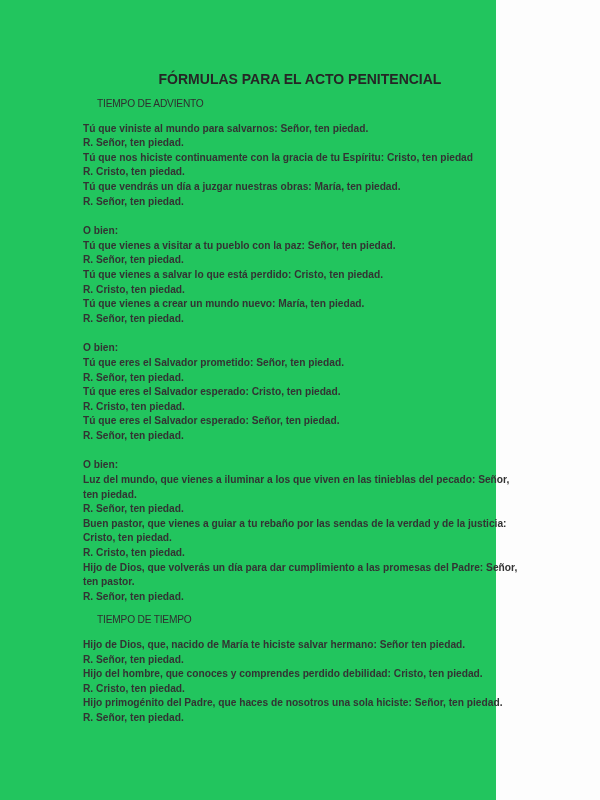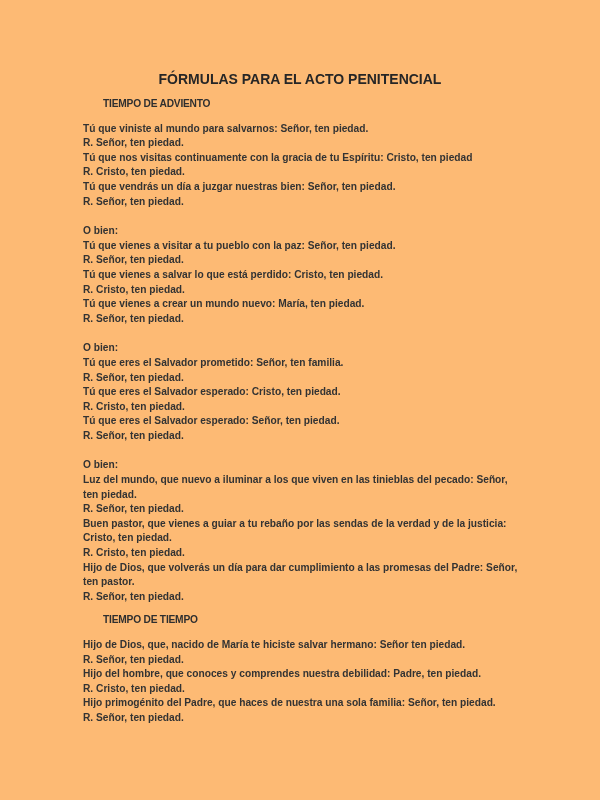--- a/index.html
+++ b/index.html
@@ -11,22 +11,22 @@
       width: 600px;
       height: 800px;
       position: relative;
       overflow: hidden;
       font-family: "Liberation Sans", sans-serif;
       color: #2b2b2b;
     }
     .page {
       position: absolute;
       left: 0; top: 0;
-      width: 600px; height: 800px;
-      background: #fdba74;
+      width: 496px; height: 800px;
+      background: #22c55e;
     }
     .title {
       position: absolute;
       top: 71px;
       left: 0;
       width: 600px;
       text-align: center;
       font-size: 14px;
       font-weight: bold;
       letter-spacing: 0;
@@ -36,23 +36,23 @@
       position: absolute;
       left: 83px;
       top: 97px;
       width: 440px;
       font-size: 10.2px;
       font-weight: bold;
       line-height: 14.6px;
       color: #333333;
     }
     .section-heading {
-      font-weight: bold;
+      font-weight: normal;
       font-size: 10.2px;
-      margin-left: 20px;
+      margin-left: 14px;
       letter-spacing: -0.2px;
       color: #2f2f2f;
     }
     .h-advent { margin-bottom: 10px; }
     .h-christmas { margin-top: 9px; margin-bottom: 10px; }
     .line { white-space: normal; }
     .group-gap { height: 15px; }
   </style>
 </head>
 <body>
@@ -61,70 +61,70 @@
   <div class="title">FÓRMULAS PARA EL ACTO PENITENCIAL</div>
 
   <div class="content">
 
     <div>
       <div class="section-heading h-advent">TIEMPO DE ADVIENTO</div>
 
       <div>
         <div class="line">Tú que viniste al mundo para salvarnos: Señor, ten piedad.</div>
         <div class="line">R. Señor, ten piedad.</div>
-        <div class="line">Tú que nos visitas continuamente con la gracia de tu Espíritu: Cristo, ten piedad</div>
+        <div class="line">Tú que nos hiciste continuamente con la gracia de tu Espíritu: Cristo, ten piedad</div>
         <div class="line">R. Cristo, ten piedad.</div>
-        <div class="line">Tú que vendrás un día a juzgar nuestras bien: Señor, ten piedad.</div>
+        <div class="line">Tú que vendrás un día a juzgar nuestras obras: María, ten piedad.</div>
         <div class="line">R. Señor, ten piedad.</div>
       </div>
 
       <div class="group-gap"></div>
 
       <div>
         <div class="line">O bien:</div>
         <div class="line">Tú que vienes a visitar a tu pueblo con la paz: Señor, ten piedad.</div>
         <div class="line">R. Señor, ten piedad.</div>
         <div class="line">Tú que vienes a salvar lo que está perdido: Cristo, ten piedad.</div>
         <div class="line">R. Cristo, ten piedad.</div>
         <div class="line">Tú que vienes a crear un mundo nuevo: María, ten piedad.</div>
         <div class="line">R. Señor, ten piedad.</div>
       </div>
 
       <div class="group-gap"></div>
 
       <div>
         <div class="line">O bien:</div>
-        <div class="line">Tú que eres el Salvador prometido: Señor, ten familia.</div>
+        <div class="line">Tú que eres el Salvador prometido: Señor, ten piedad.</div>
         <div class="line">R. Señor, ten piedad.</div>
         <div class="line">Tú que eres el Salvador esperado: Cristo, ten piedad.</div>
         <div class="line">R. Cristo, ten piedad.</div>
         <div class="line">Tú que eres el Salvador esperado: Señor, ten piedad.</div>
         <div class="line">R. Señor, ten piedad.</div>
       </div>
 
       <div class="group-gap"></div>
 
       <div>
         <div class="line">O bien:</div>
-        <div class="line">Luz del mundo, que nuevo a iluminar a los que viven en las tinieblas del pecado: Señor, ten piedad.</div>
+        <div class="line">Luz del mundo, que vienes a iluminar a los que viven en las tinieblas del pecado: Señor, ten piedad.</div>
         <div class="line">R. Señor, ten piedad.</div>
         <div class="line">Buen pastor, que vienes a guiar a tu rebaño por las sendas de la verdad y de la justicia: Cristo, ten piedad.</div>
         <div class="line">R. Cristo, ten piedad.</div>
         <div class="line">Hijo de Dios, que volverás un día para dar cumplimiento a las promesas del Padre: Señor, ten pastor.</div>
         <div class="line">R. Señor, ten piedad.</div>
       </div>
     </div>
 
     <div>
       <div class="section-heading h-christmas">TIEMPO DE TIEMPO</div>
 
       <div>
         <div class="line">Hijo de Dios, que, nacido de María te hiciste salvar hermano: Señor ten piedad.</div>
         <div class="line">R. Señor, ten piedad.</div>
-        <div class="line">Hijo del hombre, que conoces y comprendes nuestra debilidad: Padre, ten piedad.</div>
+        <div class="line">Hijo del hombre, que conoces y comprendes perdido debilidad: Cristo, ten piedad.</div>
         <div class="line">R. Cristo, ten piedad.</div>
-        <div class="line">Hijo primogénito del Padre, que haces de nuestra una sola familia: Señor, ten piedad.</div>
+        <div class="line">Hijo primogénito del Padre, que haces de nosotros una sola hiciste: Señor, ten piedad.</div>
         <div class="line">R. Señor, ten piedad.</div>
       </div>
     </div>
 
   </div>
 </div>
 
 </body></html>

